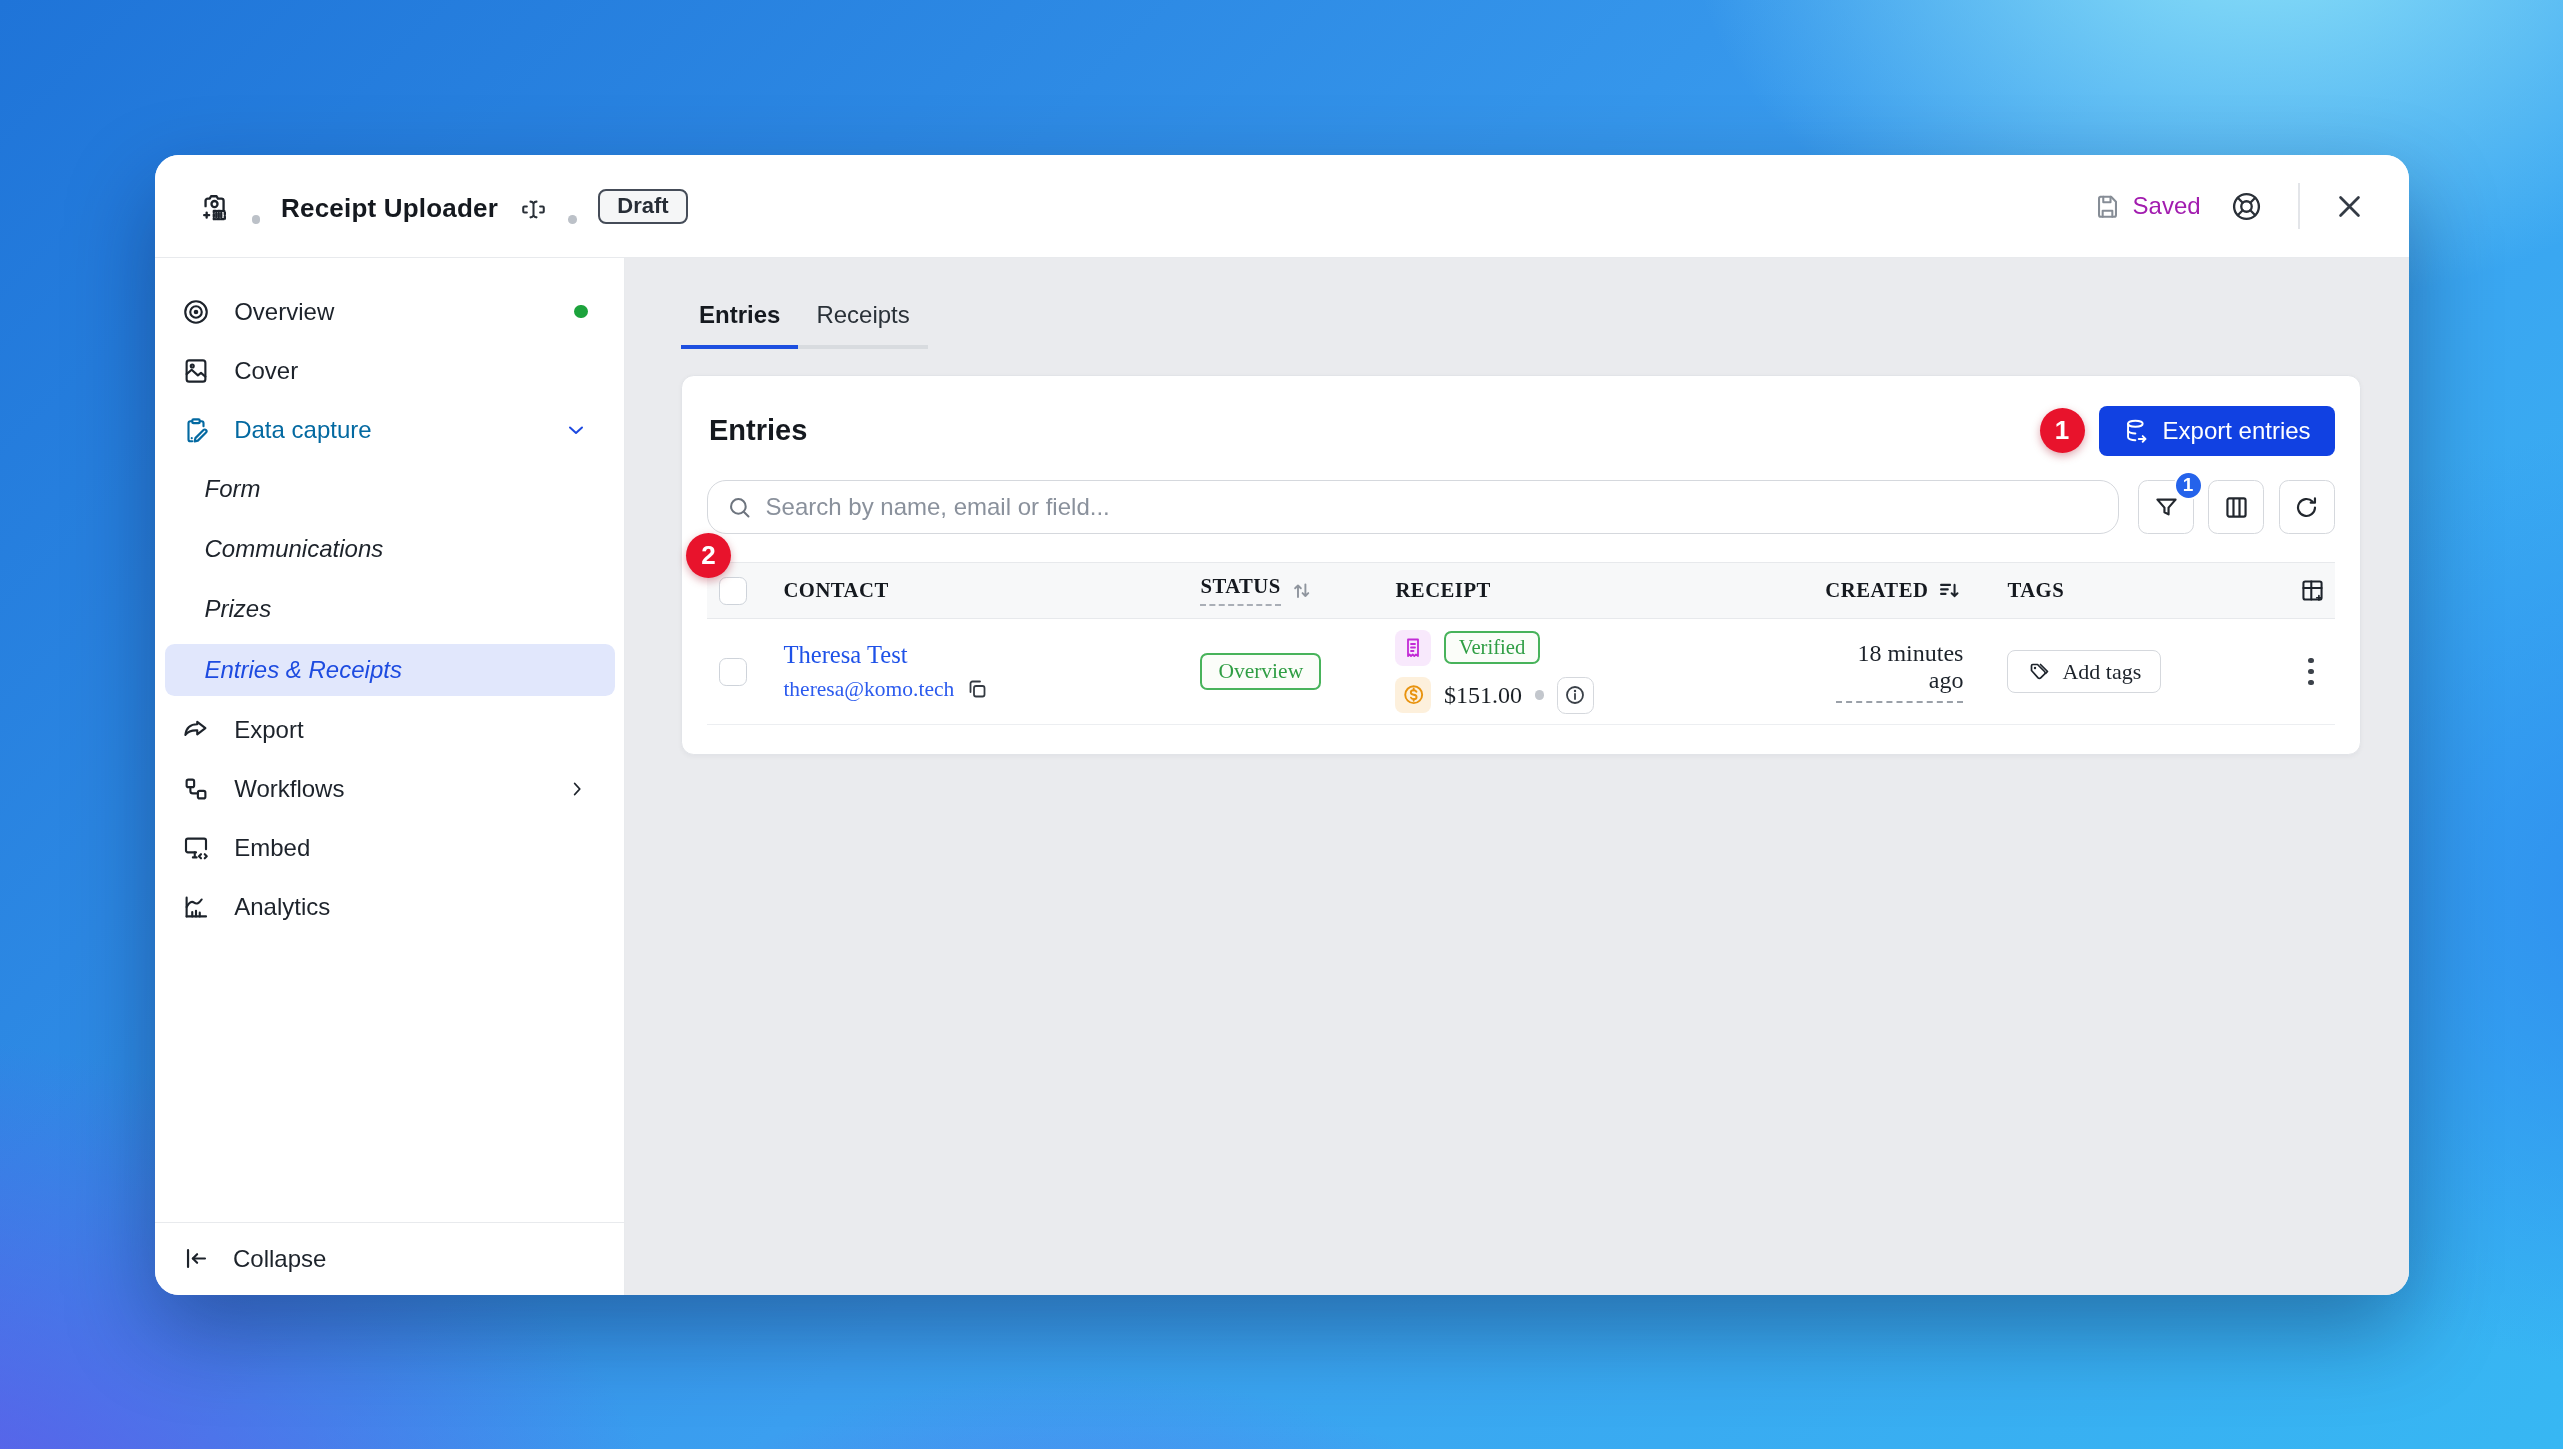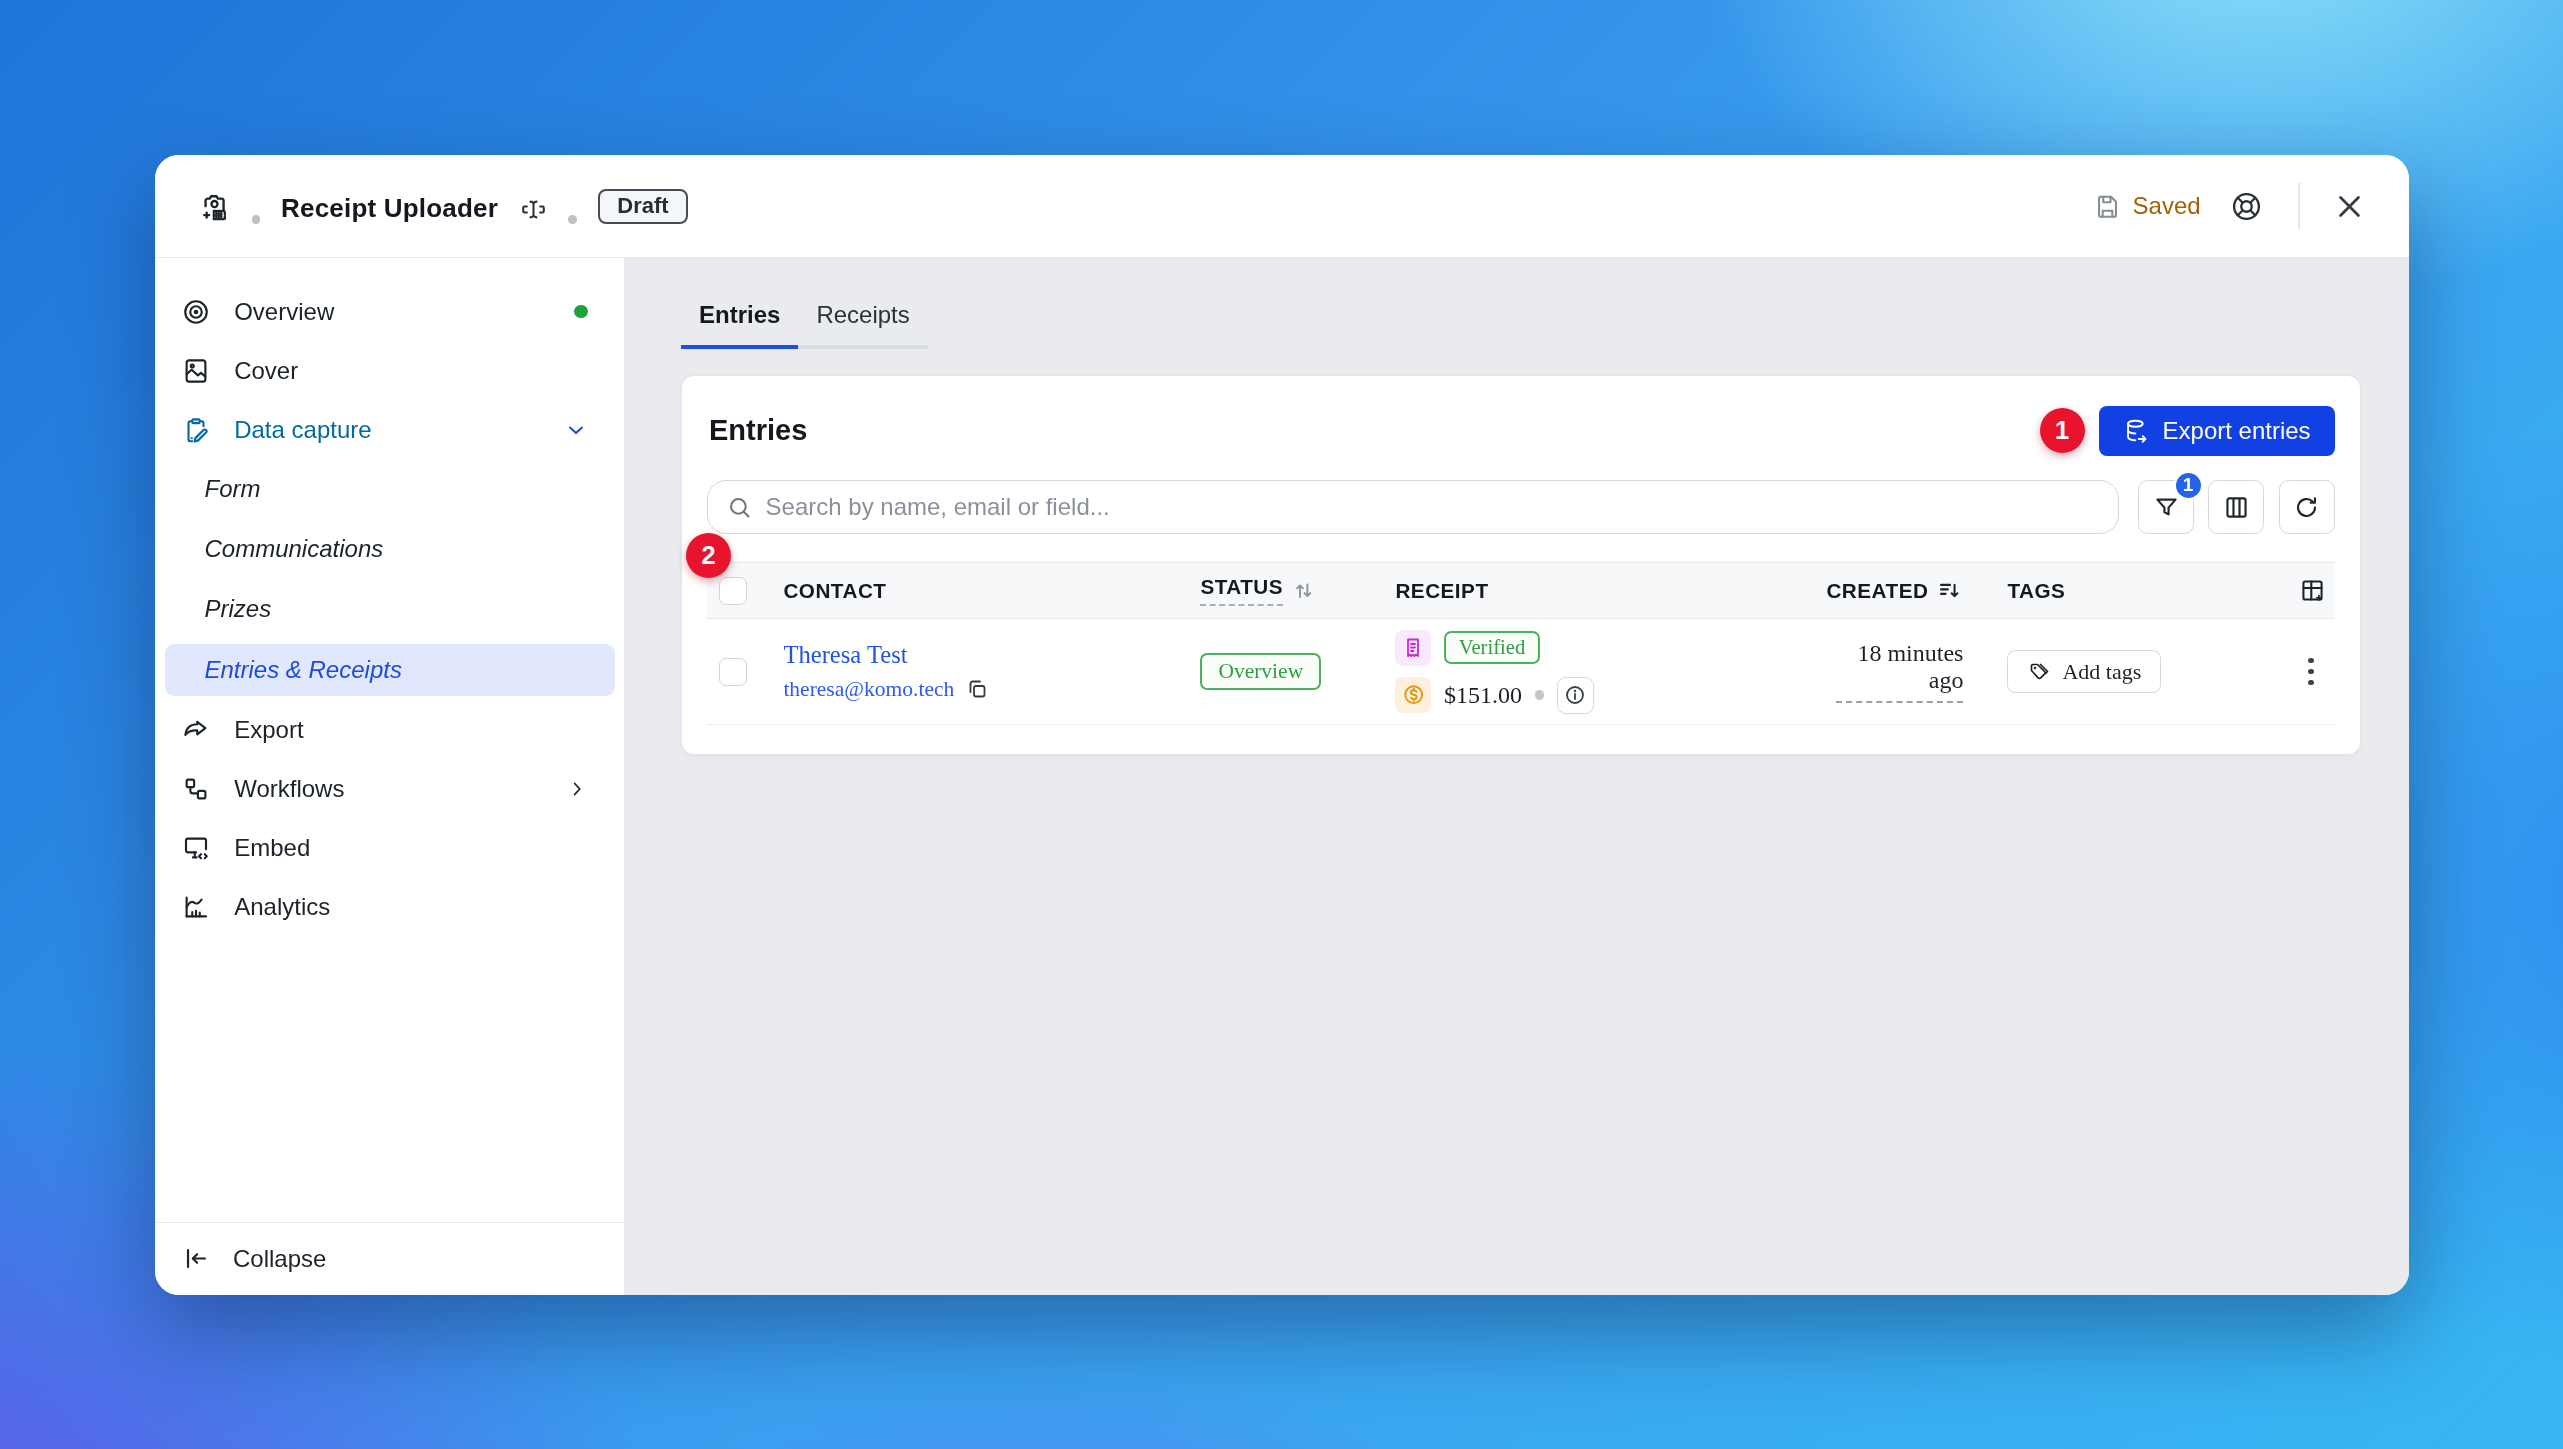--- a/index.html
+++ b/index.html
@@ -31,21 +31,21 @@
   }
   .tb-left { display:flex; align-items:flex-end; gap:20.7px; flex:1; }
   .sep-dot { width:8.7px; height:8.7px; border-radius:50%; background:#bcc1c8; }
   .app-title { font-size:26px; font-weight:700; color:#15191f; letter-spacing:0.2px; }
   .badge-draft {
     border:2.4px solid #454c58; border-radius:8px; background:#f5f6f7;
     font-size:22px; font-weight:700; color:#272d36; padding:4.8px 17.5px; line-height:1;
     height:35px; display:flex; align-items:center;
   }
   .tb-right { display:flex; align-items:center; gap:24px; }
-  .saved { display:flex; align-items:center; gap:11px; color:#a16207; font-size:24px; }
+  .saved { display:flex; align-items:center; gap:11px; color:#a21caf; font-size:24px; }
   .tb-divider { width:1.6px; height:46px; background:#e3e5e9; margin:0 4.8px; }
   .icon-btn { background:none; border:none; cursor:pointer; padding:4.8px; display:flex; }
 
   
   .win-body { flex:1; display:flex; min-height:0; }
   .sidebar {
     width:470px; flex:0 0 470px; background:#fff; border-right:0.8px solid #e8eaed;
     display:flex; flex-direction:column; position:relative;
   }
   .nav { padding:24px 9.5px 0 9.5px; }
@@ -115,21 +115,21 @@
     background:#2563eb; color:#fff; font-size:19px; font-weight:700;
     display:flex; align-items:center; justify-content:center; border:2.4px solid #fff;
   }
 
   
   .table { margin-top:28px; position:relative; }
   .tr { display:grid; grid-template-columns:64px 429px 195px 441px 171px 254px 1fr; align-items:center; }
   .thead {
     height:57px; background:#f7f8f9; border-top:0.8px solid #e7e9ec; border-bottom:0.8px solid #e7e9ec;
   }
-  .th { font-size:20.7px; font-weight:700; color:#15191f; letter-spacing:0.5px; display:flex; align-items:center; gap:8px; }
+  .th { font-size:20.7px; font-weight:700; color:#15191f; letter-spacing:0.5px; display:flex; align-items:center; gap:8px;font-family:Liberation Serif, serif; }
   .th .dashed { border-bottom:2.4px dashed #a9aeb6; padding-bottom:5.6px; }
   .th-created { justify-content:flex-end; padding-right:44px; }
   .th-actions { justify-content:flex-end; padding-right:8px; }
   .tbody-row { height:106px; border-bottom:0.8px solid #eceef1; background:#fff;font-family:Liberation Serif, serif; }
   .cell-check { display:flex; justify-content:flex-start; padding-left:12px; }
   .checkbox { width:28px; height:28px; border:1.6px solid #ced3da; border-radius:7.2px; background:#fff; cursor:pointer; }
   .contact-cell { padding-left:12px; }
   .contact-name { font-size:24.6px; color:#1f52e8; font-weight:500; cursor:pointer; }
   .contact-email-row { display:flex; align-items:center; gap:11px; margin-top:7.2px; }
   .contact-email { font-size:21.5px; color:#2c5bee; cursor:pointer; }

